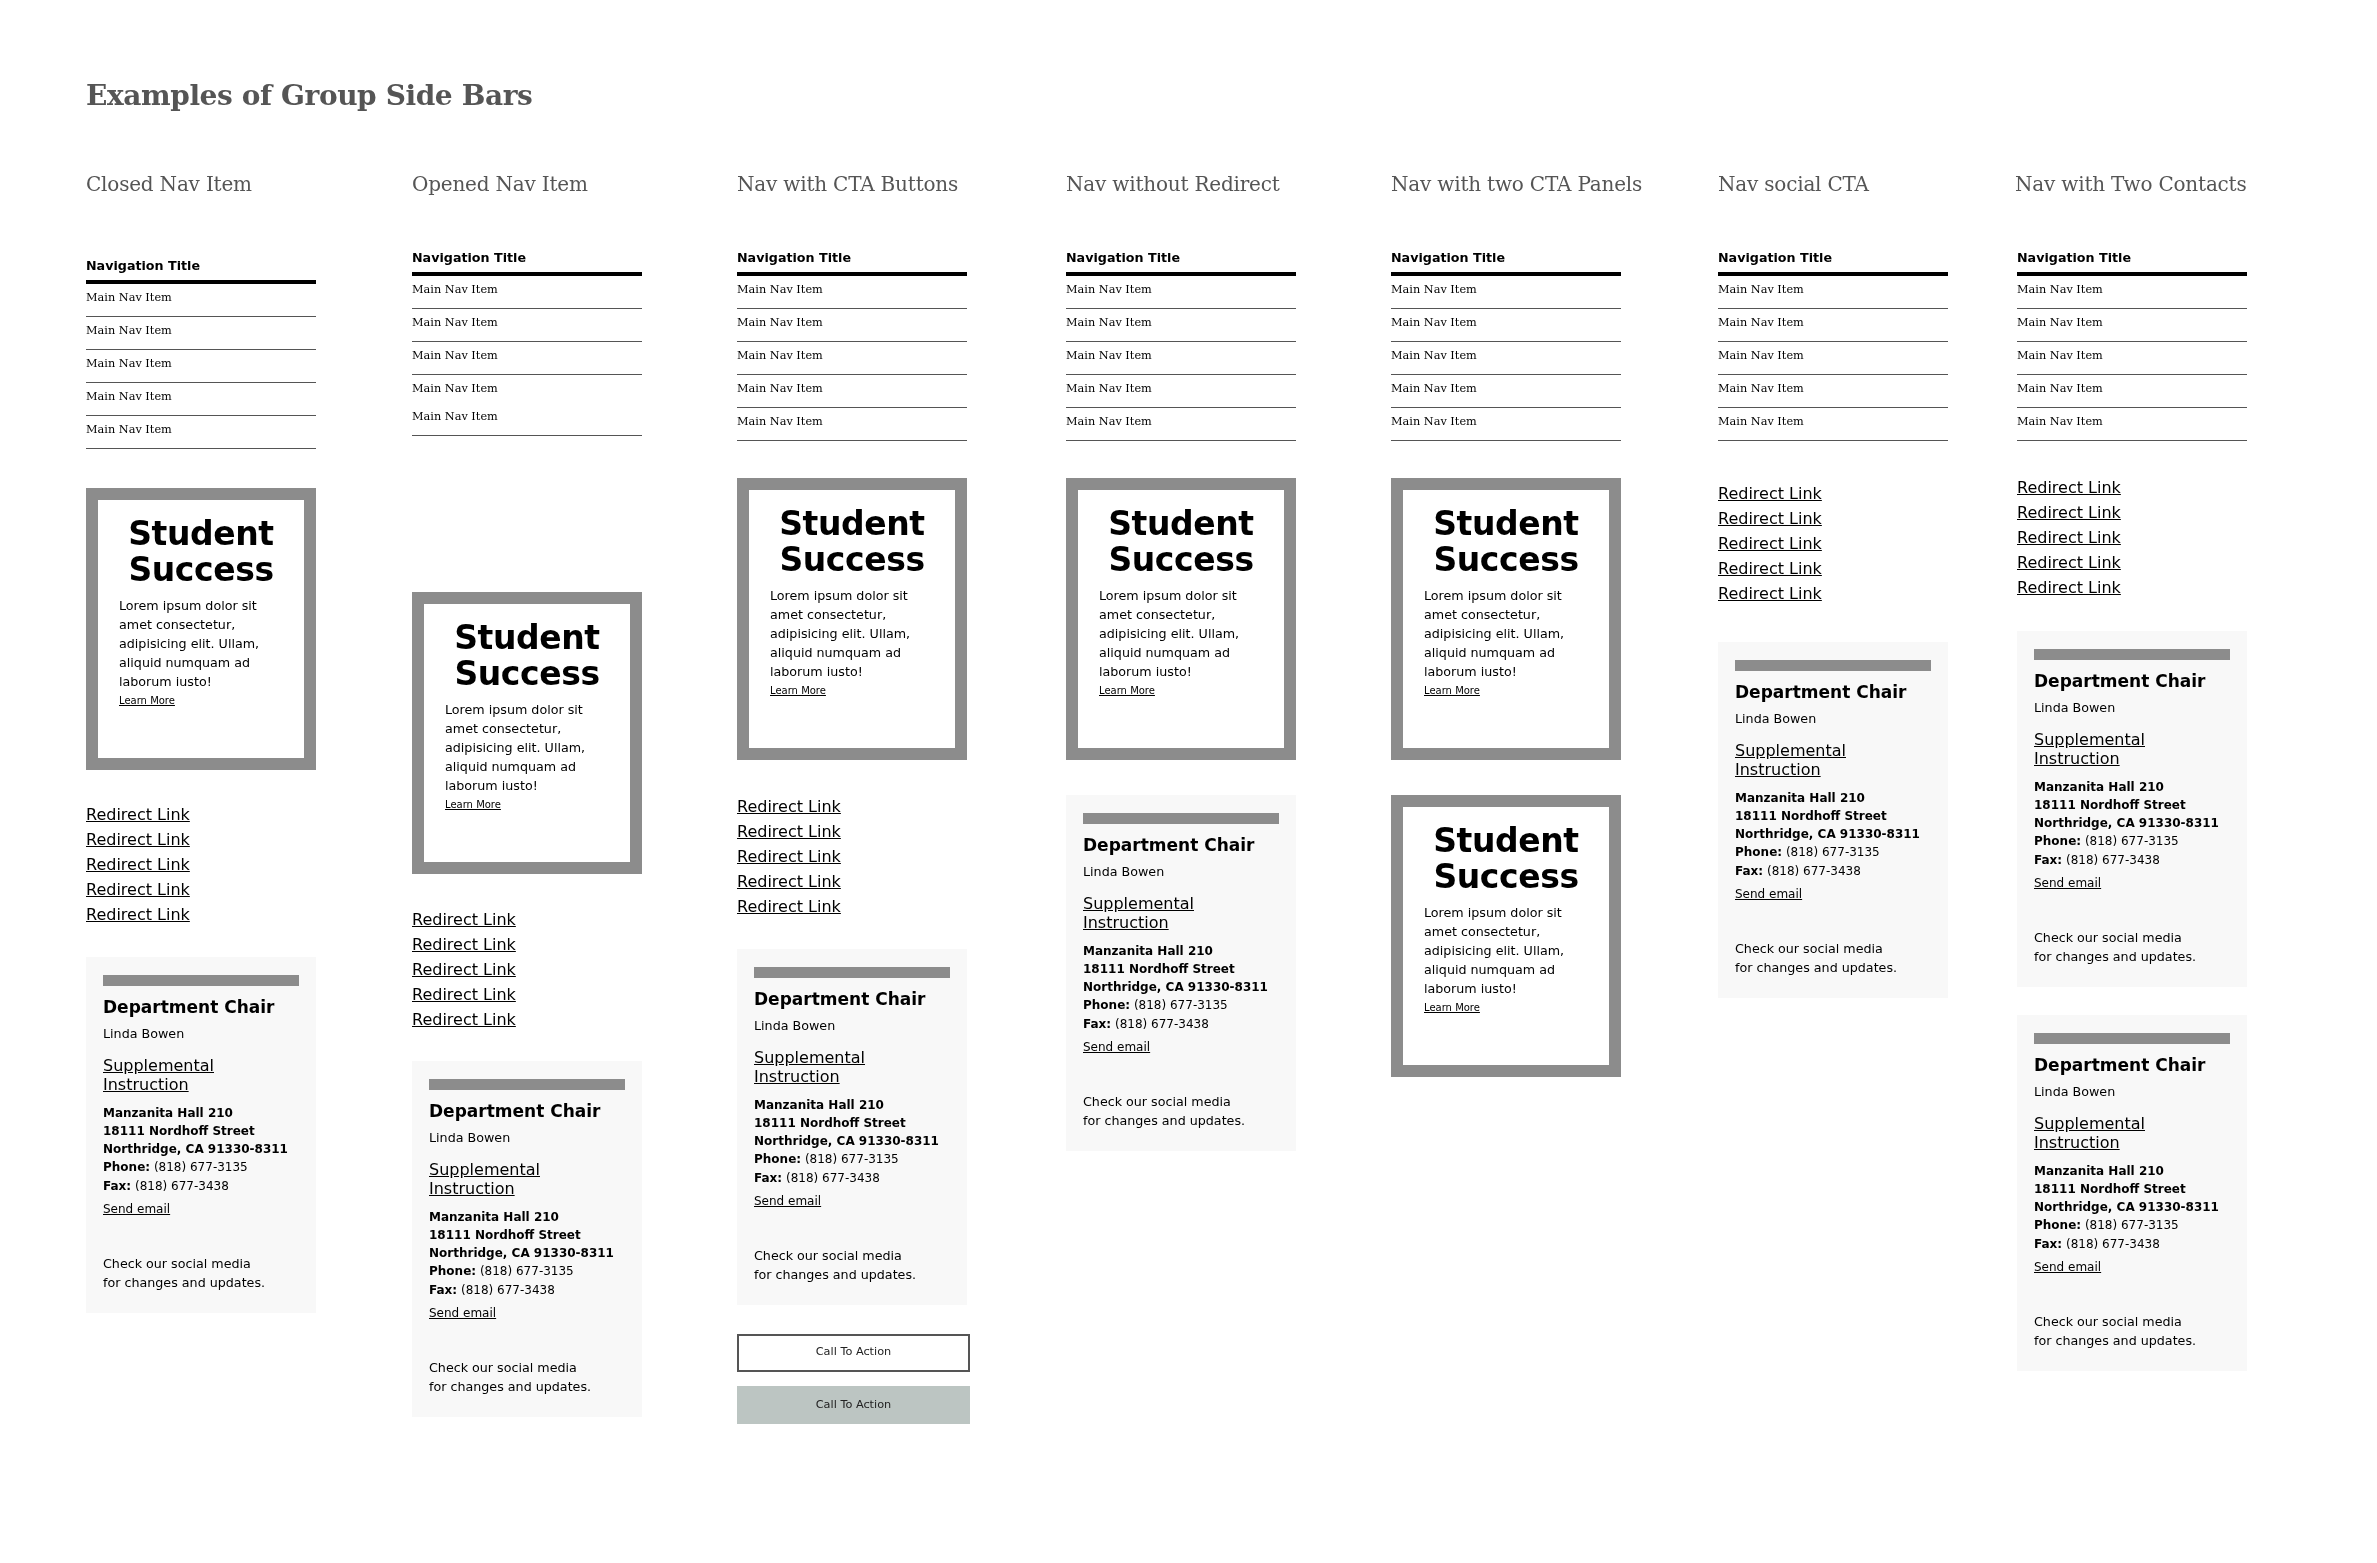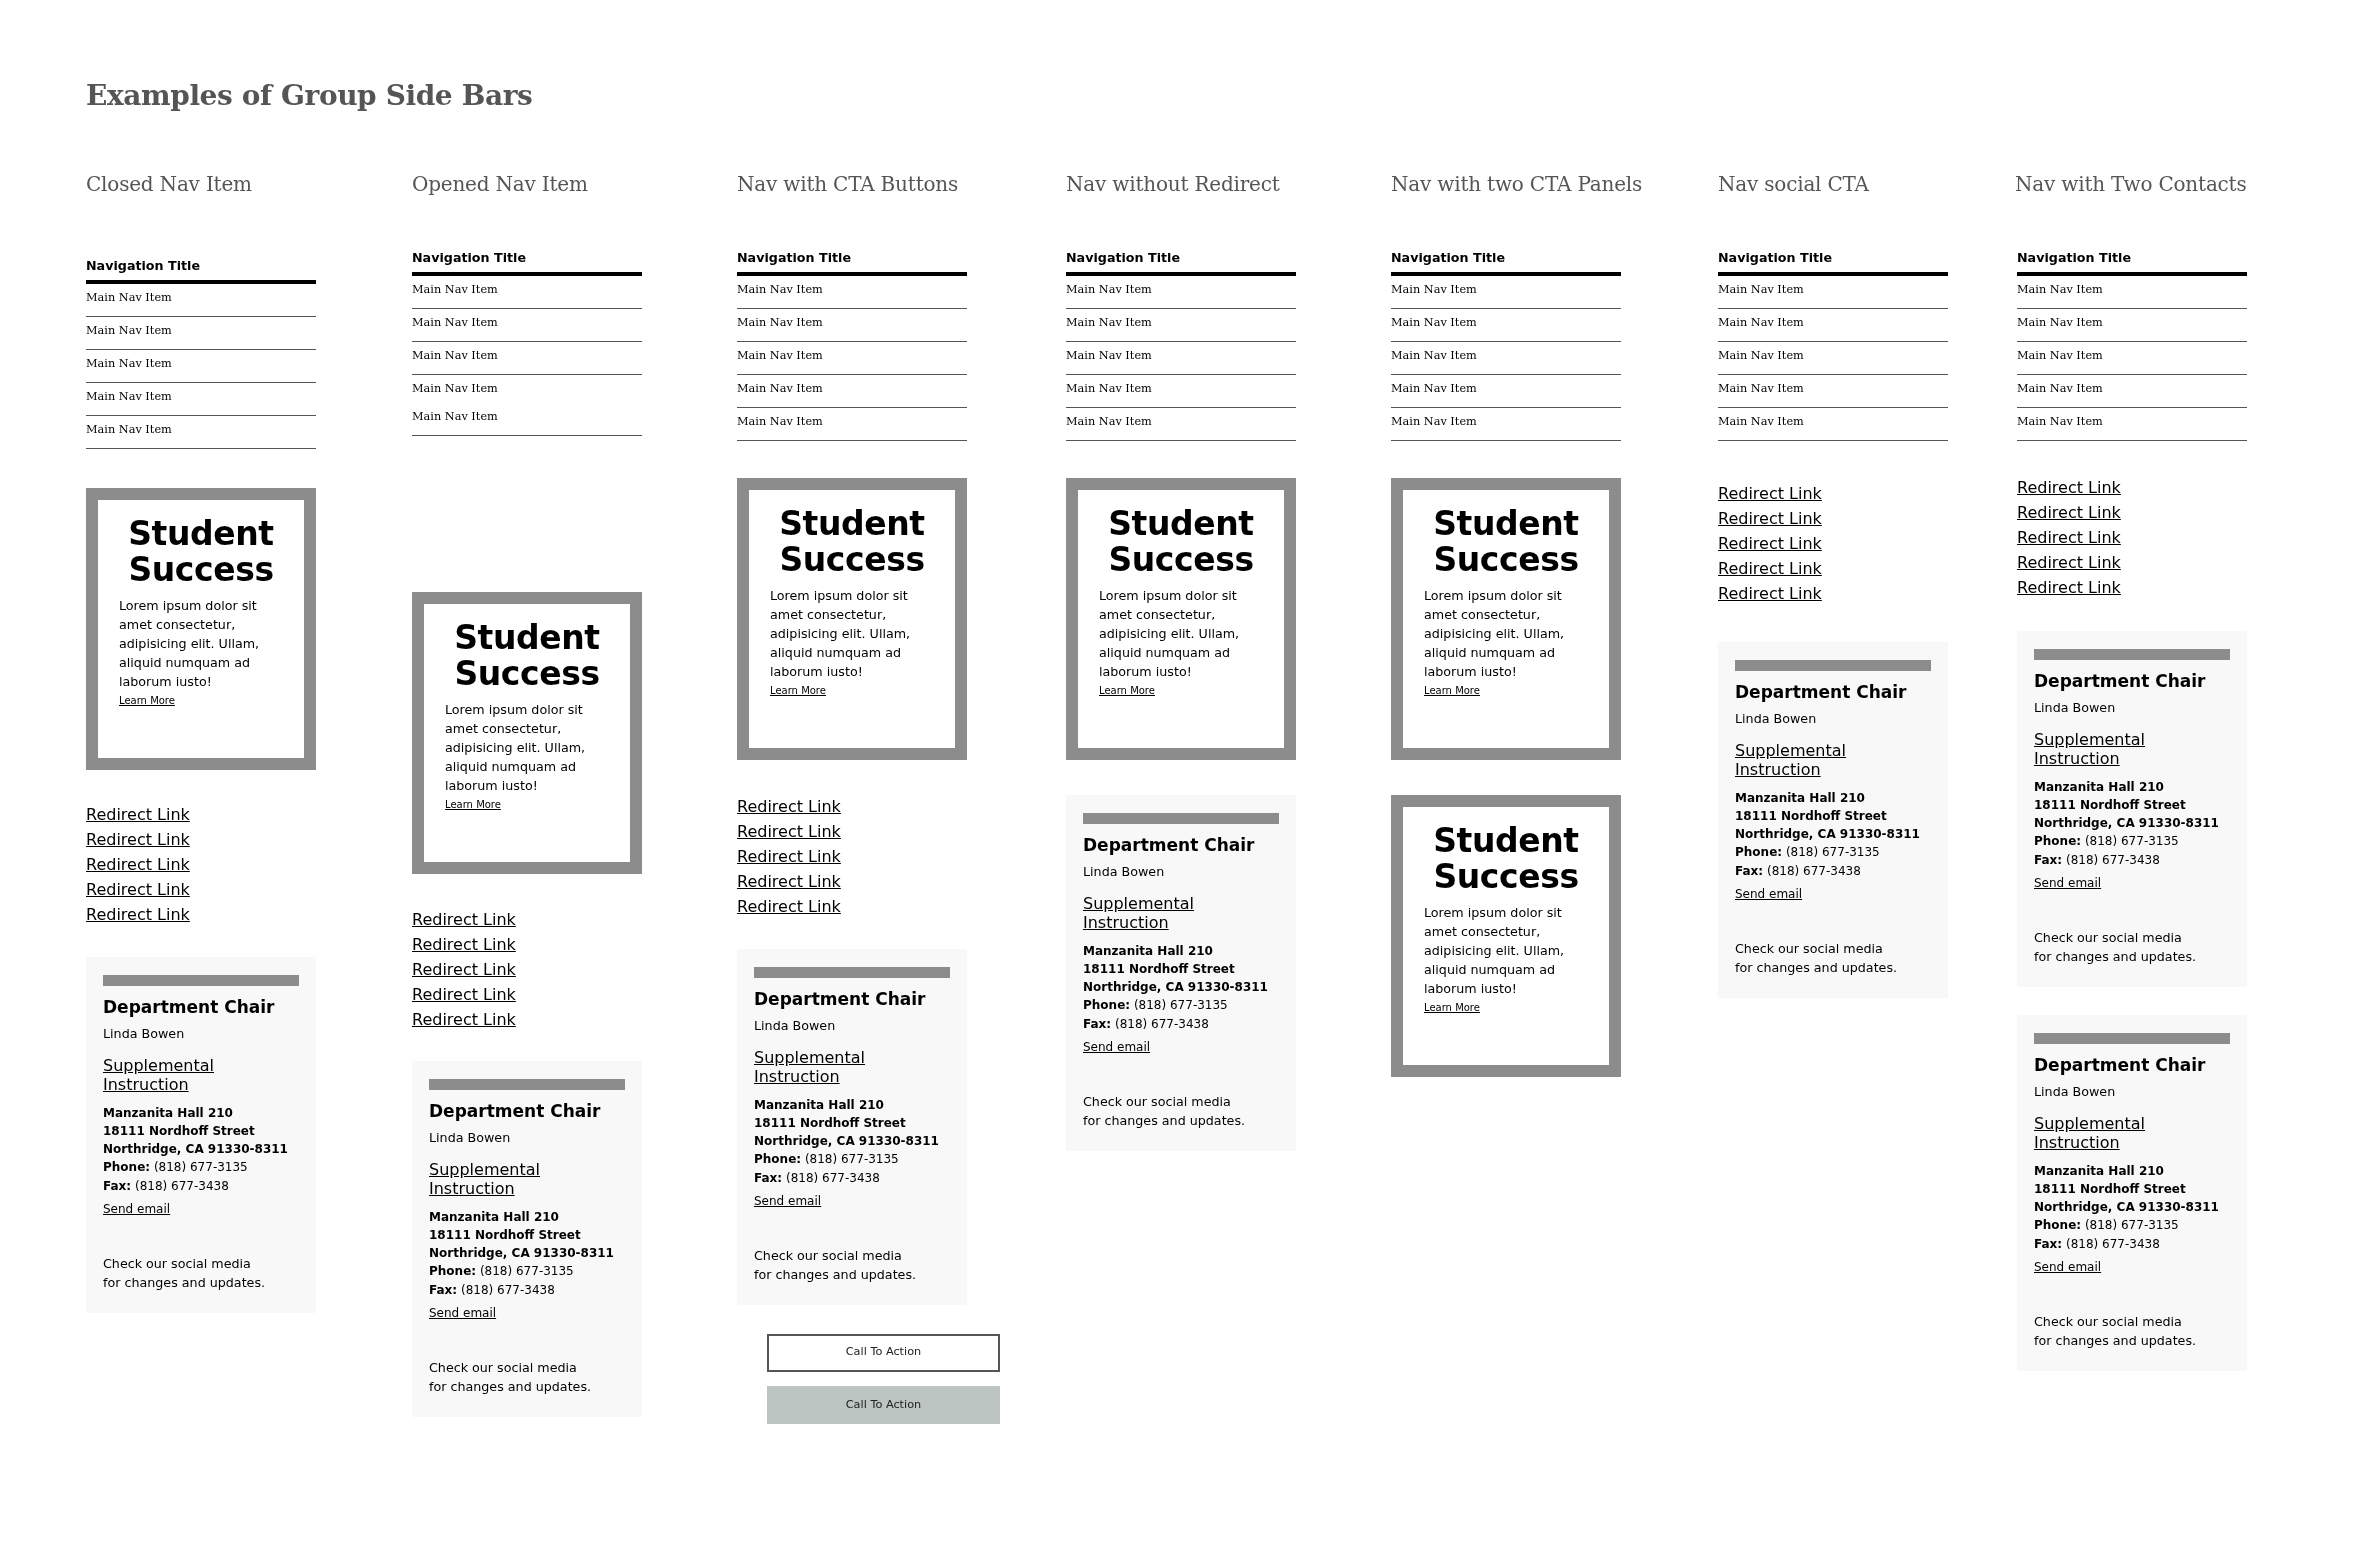--- a/index.html
+++ b/index.html
@@ -146,21 +146,21 @@
     <div class="contact-title">Department Chair</div>
     <div class="contact-name">Linda Bowen</div>
     <a class="contact-sup">Supplemental Instruction</a>
     <div class="contact-addr"><span>Manzanita Hall 210</span><br><span>18111 Nordhoff Street</span><br><span>Northridge, CA 91330-8311</span></div>
     <div class="contact-line"><b>Phone:</b> <span>(818) 677-3135</span></div>
     <div class="contact-line"><b>Fax:</b> <span>(818) 677-3438</span></div>
     <a class="contact-email">Send email</a>
     <div class="contact-social"><span>Check our social media</span><br><span>for changes and updates.</span></div>
   </div>
 </div>
-<div class="col" style="left:767px;top:1334px">
+<div class="col" style="left:737px;top:1334px">
   <div class="btn-outline">Call To Action</div>
   <div class="btn-filled">Call To Action</div>
 </div>
 
 <div class="col" style="left:1066px;top:250px">
   <div class="nav-title">Navigation Title</div>
   <div class="nav-item">Main Nav Item</div>
   <div class="nav-item">Main Nav Item</div>
   <div class="nav-item">Main Nav Item</div>
   <div class="nav-item">Main Nav Item</div>

